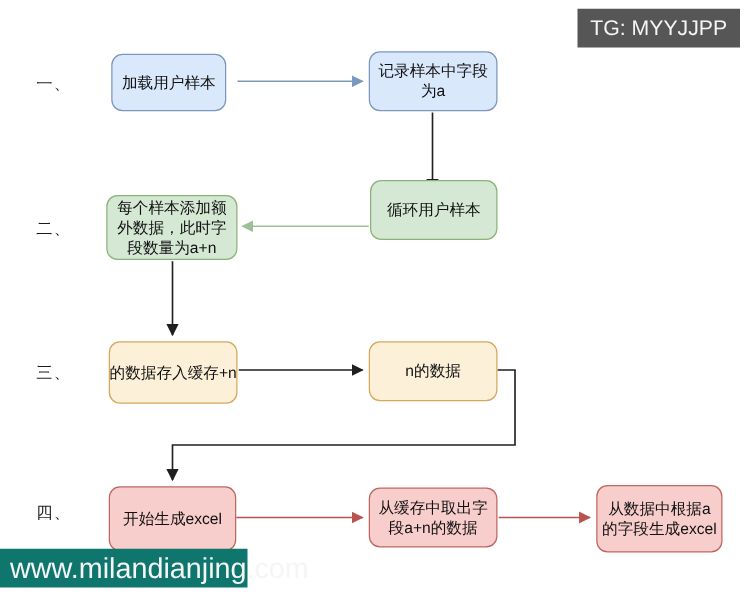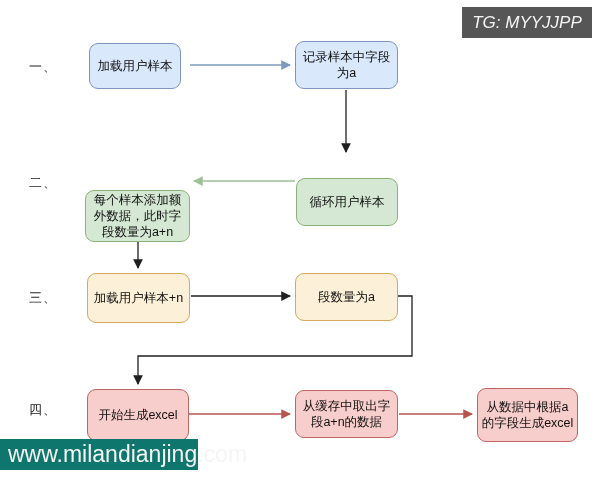--- a/index.html
+++ b/index.html
@@ -11,28 +11,28 @@
   .row-label{
     position:absolute;font-size:13px;color:#1c1c1c;letter-spacing:1px;
   }
   .node{
     position:absolute;display:flex;flex-direction:column;align-items:center;justify-content:center;
     border-radius:9px;border:1.4px solid;box-sizing:border-box;
     font-size:12.5px;line-height:16px;color:#101010;text-align:center;
   }
   .node span{white-space:nowrap;}
   .node.blue  {background:#dae8fc;border-color:#7c96bd;}
-  .node.green {background:#d5e8d4;border-color:#8ab477;margin-top:34px;}
+  .node.green {background:#d5e8d4;border-color:#8ab477;}
   .node.yellow{background:#fcf0d8;border-color:#d5a85e;}
   .node.pink  {background:#f8cecc;border-color:#bf6663;}
   .overlay{
     position:absolute;color:#f5f5f5;background:#565656;
     display:flex;align-items:center;box-sizing:border-box;
   }
-  #tg-badge{top:7px;right:8px;width:130px;height:31px;font-size:17px;justify-content:center;font-style:italic;}
+  #tg-badge{top:7px;right:8px;width:130px;height:31px;font-size:17px;justify-content:center;}
   #site-watermark{left:0;top:439px;width:198px;height:31px;font-size:23px;padding-left:8px;background:#0f766e;}
 </style>
 </head>
 <body>
 
 <div id="stage">
 
   <svg id="arrow-layer" viewBox="0 0 600 480">
     <defs>
       <marker id="ah-black" viewBox="0 0 10 10" refX="9" refY="5" markerWidth="7.5" markerHeight="7.5" orient="auto">
@@ -76,25 +76,25 @@
     <span>每个样本添加额</span>
     <span>外数据，此时字</span>
     <span>段数量为a+n</span>
   </div>
 
   <div class="node green" style="left:296px;top:144px;width:102px;height:48px">
     <span>循环用户样本</span>
   </div>
 
   <div class="node yellow" style="left:87px;top:273px;width:103px;height:50px">
-    <span>加载用户样本+n</span>
+    <span>的数据存入缓存+n</span>
   </div>
 
   <div class="node yellow" style="left:295px;top:273px;width:103px;height:48px">
-    <span>段数量为a</span>
+    <span>n的数据</span>
   </div>
 
   <div class="node pink" style="left:87px;top:389px;width:102px;height:52px">
     <span>开始生成excel</span>
   </div>
 
   <div class="node pink" style="left:295px;top:390px;width:103px;height:48px">
     <span>从缓存中取出字</span>
     <span>段a+n的数据</span>
   </div>

